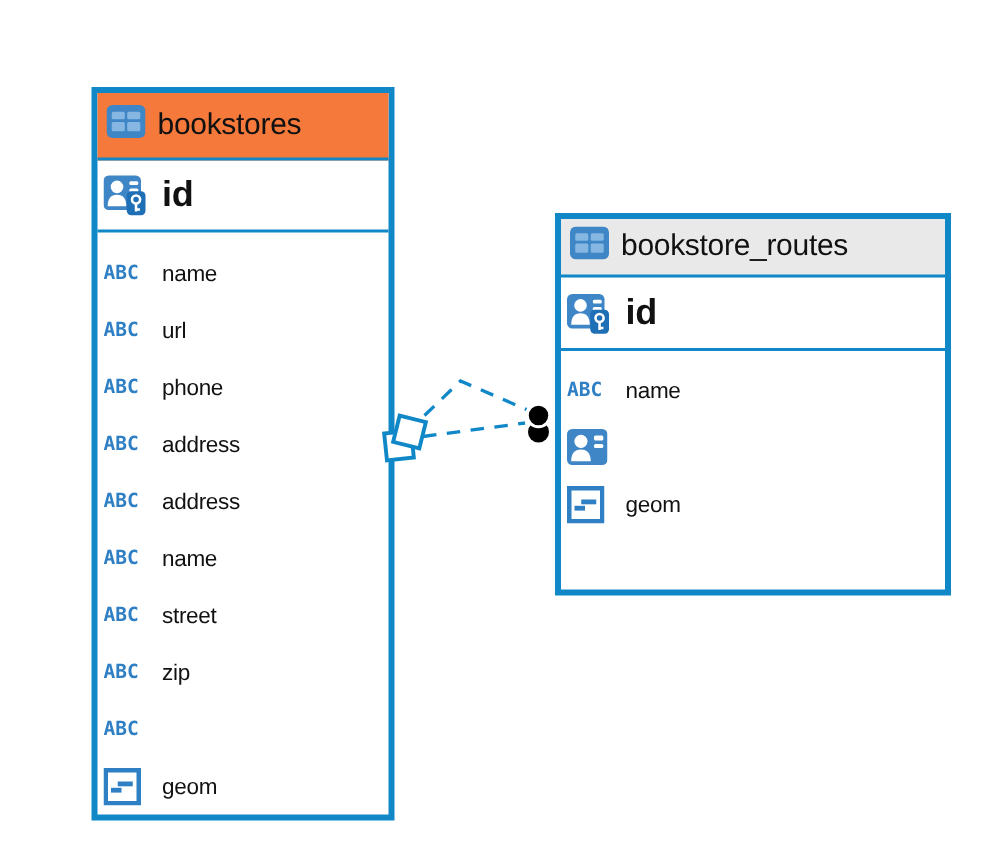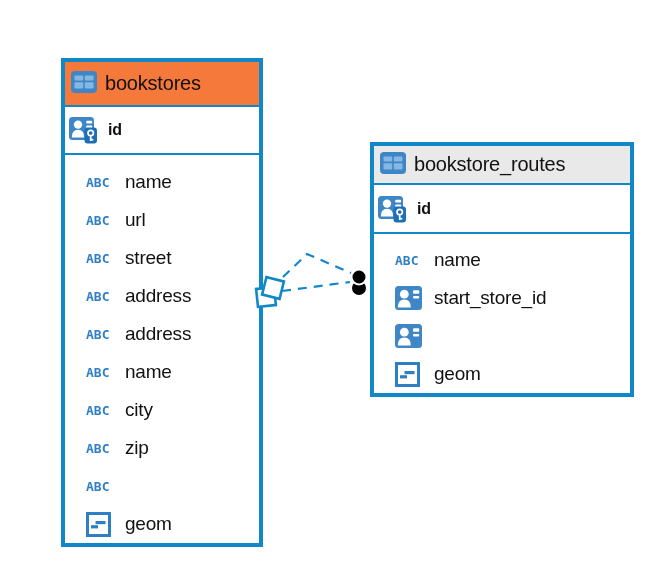--- a/index.html
+++ b/index.html
@@ -22,34 +22,34 @@
   .table-title{
     margin-left:8px;font-size:20px;color:var(--text);letter-spacing:-0.2px;
     white-space:nowrap;
   }
   .section-keys{
     border-bottom:2px solid var(--accent);flex-shrink:0;box-sizing:border-box;
     display:flex;flex-direction:column;justify-content:center;
   }
   .table-1 .section-keys{height:48px;}
   .table-2 .section-keys{height:49px;}
-  .section-cols{flex:1;box-sizing:border-box;margin-left:17px;}
+  .section-cols{flex:1;box-sizing:border-box;}
   .table-1 .section-cols{padding-top:8px;}
   .table-2 .section-cols{padding-top:7px;}
   .row{height:38px;display:flex;align-items:center;padding-left:4px;}
   .section-keys .row{height:100%;}
   .icon-slot{
     width:35px;flex-shrink:0;display:flex;align-items:center;
     justify-content:flex-start;
   }
   .col-label{
-    margin-left:4px;font-size:19px;color:var(--text);letter-spacing:-0.2px;
+    margin-left:4px;font-size:15px;color:var(--text);letter-spacing:-0.2px;
     white-space:nowrap;
   }
-  .section-keys .col-label{font-weight:bold;font-size:16px;text-align:center;}
+  .section-keys .col-label{font-weight:bold;font-size:24px;text-align:center;}
   .abc-glyph{
     font-family:"DejaVu Sans Mono","Liberation Mono",monospace;
     font-size:13px;font-weight:800;color:var(--icon-text-blue);
     letter-spacing:0px;line-height:1;
   }
   #rel-layer{position:absolute;left:0;top:0;z-index:5;pointer-events:none;}
   .rel-line{
     fill:none;stroke:var(--accent);stroke-width:2.2;stroke-dasharray:9 7;
   }
   .rel-marker-square{fill:#fff;stroke:var(--accent);stroke-width:2.6;}
@@ -102,49 +102,49 @@
           <span class="icon-slot">
             <span class="abc-glyph">ABC</span>
           </span>
           <span class="col-label">url</span>
         </div>
 
         <div class="row">
           <span class="icon-slot">
             <span class="abc-glyph">ABC</span>
           </span>
+          <span class="col-label">phone</span>
+        </div>
+
+        <div class="row">
+          <span class="icon-slot">
+            <span class="abc-glyph">ABC</span>
+          </span>
+          <span class="col-label">address</span>
+        </div>
+
+        <div class="row">
+          <span class="icon-slot">
+            <span class="abc-glyph">ABC</span>
+          </span>
+          <span class="col-label">address</span>
+        </div>
+
+        <div class="row">
+          <span class="icon-slot">
+            <span class="abc-glyph">ABC</span>
+          </span>
+          <span class="col-label">name</span>
+        </div>
+
+        <div class="row">
+          <span class="icon-slot">
+            <span class="abc-glyph">ABC</span>
+          </span>
           <span class="col-label">street</span>
-        </div>
-
-        <div class="row">
-          <span class="icon-slot">
-            <span class="abc-glyph">ABC</span>
-          </span>
-          <span class="col-label">address</span>
-        </div>
-
-        <div class="row">
-          <span class="icon-slot">
-            <span class="abc-glyph">ABC</span>
-          </span>
-          <span class="col-label">address</span>
-        </div>
-
-        <div class="row">
-          <span class="icon-slot">
-            <span class="abc-glyph">ABC</span>
-          </span>
-          <span class="col-label">name</span>
-        </div>
-
-        <div class="row">
-          <span class="icon-slot">
-            <span class="abc-glyph">ABC</span>
-          </span>
-          <span class="col-label">city</span>
         </div>
 
         <div class="row">
           <span class="icon-slot">
             <span class="abc-glyph">ABC</span>
           </span>
           <span class="col-label">zip</span>
         </div>
 
         <div class="row">
@@ -198,32 +198,20 @@
       </div>
     <div class="section-cols">
 
         <div class="row">
           <span class="icon-slot">
             <span class="abc-glyph">ABC</span>
           </span>
           <span class="col-label">name</span>
         </div>
 
-        <div class="row">
-          <span class="icon-slot">
-            <svg width="27" height="24" viewBox="0 0 27 24">
-    <rect x="0" y="0" width="27" height="24" rx="3.5" fill="#3E86C6"></rect>
-    <circle cx="9.3" cy="8.2" r="4.4" fill="#fff"></circle>
-    <path d="M2.8 21.5 Q2.8 13.6 9.3 13.6 Q15.8 13.6 15.8 21.5 Z" fill="#fff"></path>
-    <rect x="18" y="4.3" width="6.2" height="3.4" rx="1" fill="#fff"></rect>
-    <rect x="18" y="10" width="6.2" height="2.6" rx="1" fill="#fff"></rect>
-  </svg>
-          </span>
-          <span class="col-label">start_store_id</span>
-        </div>
 
         <div class="row">
           <span class="icon-slot">
             <svg width="27" height="24" viewBox="0 0 27 24">
     <rect x="0" y="0" width="27" height="24" rx="3.5" fill="#3E86C6"></rect>
     <circle cx="9.3" cy="8.2" r="4.4" fill="#fff"></circle>
     <path d="M2.8 21.5 Q2.8 13.6 9.3 13.6 Q15.8 13.6 15.8 21.5 Z" fill="#fff"></path>
     <rect x="18" y="4.3" width="6.2" height="3.4" rx="1" fill="#fff"></rect>
     <rect x="18" y="10" width="6.2" height="2.6" rx="1" fill="#fff"></rect>
   </svg>

